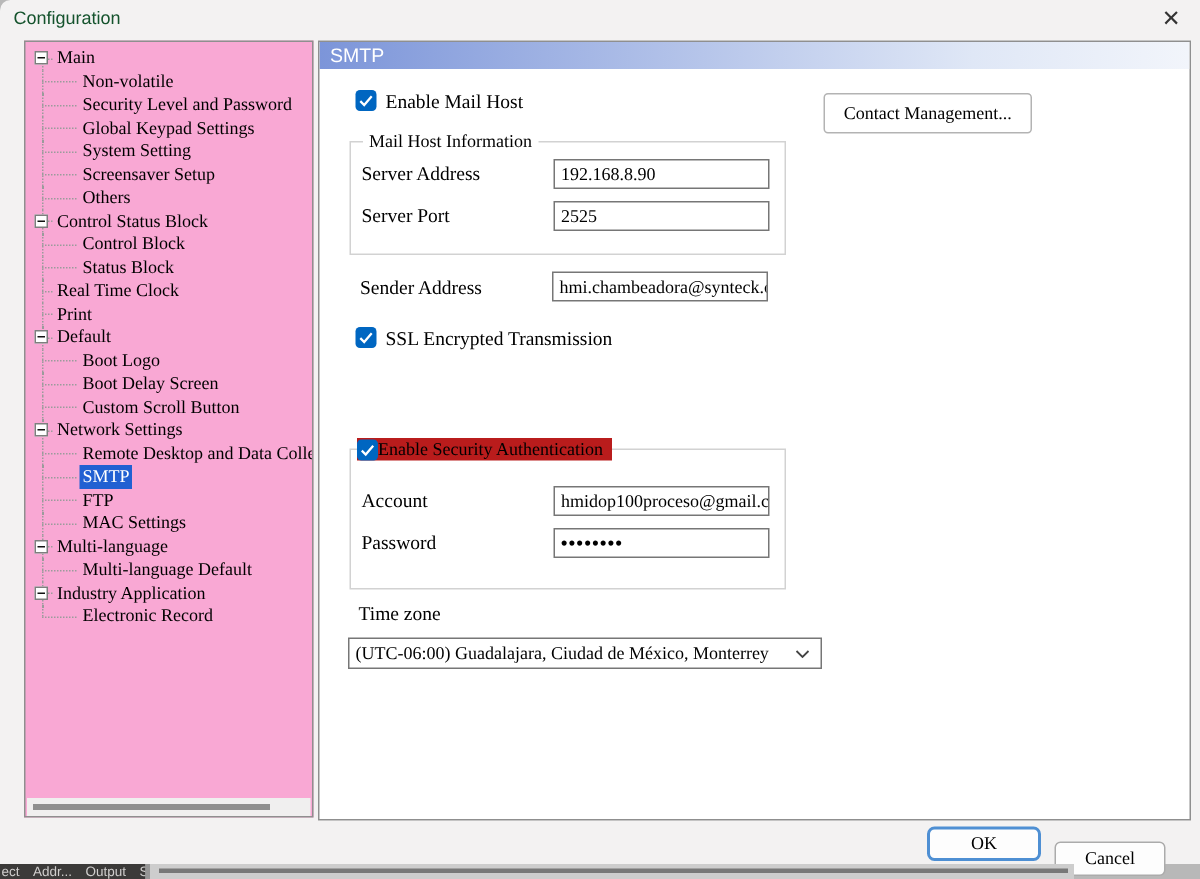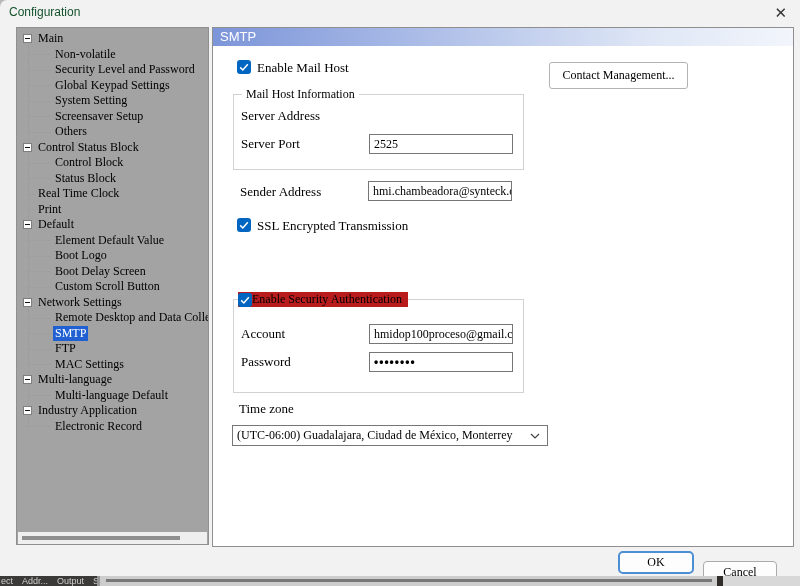--- a/index.html
+++ b/index.html
@@ -5,21 +5,21 @@
   html,body{margin:0;padding:0;}
   .screen{position:relative;width:800px;height:586px;background:#b8b8b8;overflow:hidden;
           font-family:"Liberation Serif",serif;font-size:12px;color:#000;}
   .dialog{position:absolute;left:0;top:0;width:800px;height:576px;background:#f3f2f2;
           border-top-left-radius:7px;}
   .titlebar-text{position:absolute;left:9px;top:5px;font-family:"Liberation Sans",sans-serif;
           font-size:12px;color:#14532d;}
   .close-x{position:absolute;right:13px;top:4px;font-family:"Liberation Sans",sans-serif;
           font-size:15px;color:#333;cursor:pointer;line-height:18px;}
   
-  .tree-panel{position:absolute;left:16px;top:27px;width:191px;height:516px;background:#a3a3a3;
+  .tree-panel{position:absolute;left:16px;top:27px;width:191px;height:516px;background:#f9a8d4;
           border:1px solid #8f8f8f;overflow:hidden;}
   .tree-items{position:absolute;left:0;top:3px;right:0;}
   .trow{position:relative;height:15.5px;white-space:nowrap;}
   .vline{position:absolute;left:11px;top:0;bottom:0;width:0;border-left:1px dotted #9b9b9b;}
   .vfirst{top:50%;}
   .vlast{bottom:50%;}
   .stub{position:absolute;top:50%;height:0;border-top:1px dotted #9b9b9b;}
   .s0{left:11px;width:7px;}
   .s1{left:11px;width:23px;}
   .expander{position:absolute;left:6px;top:3px;width:9px;height:9px;border:1px solid #7e7e7e;
@@ -61,21 +61,21 @@
           border:1px solid #767676;background:#fff;font-size:12px;display:flex;
           align-items:center;padding:0 22px 0 4px;white-space:nowrap;overflow:hidden;}
   .combo-arrow{position:absolute;right:7px;top:7px;}
   
   .btn{position:absolute;height:23px;background:#fdfdfd;border-radius:4px;
           font-family:"Liberation Serif",serif;font-size:12px;display:flex;
           align-items:center;justify-content:center;box-sizing:border-box;}
   .btn-ok{left:618px;top:551px;width:76px;border:2px solid #4e8fd3;border-radius:5px;}
   .btn-cancel{left:703px;top:561px;width:74px;border:1px solid #ababab;}
   
-  .strip{position:absolute;left:0;bottom:0;width:800px;height:10px;background:#cdcdcd;overflow:hidden;}
+  .strip{position:absolute;left:0;bottom:0;width:716px;height:10px;background:#cdcdcd;overflow:hidden;}
   .strip-tabs{position:absolute;left:0;top:0;width:97px;height:10px;background:#3b3a39;
           color:#d0cecd;font-family:"Liberation Sans",sans-serif;font-size:9px;
           line-height:11px;display:flex;gap:9px;padding-left:1px;overflow:hidden;
           box-sizing:border-box;white-space:nowrap;}
   .strip-sep{position:absolute;left:97px;top:0;width:3px;height:10px;background:#969696;}
   .strip-thumb{position:absolute;left:106px;top:3px;width:606px;height:3px;background:#787878;}
   .strip-bar{position:absolute;left:717px;top:0;width:6px;height:10px;background:#2e2d2c;}
   .strip-right{position:absolute;left:723px;top:0;right:0;height:10px;background:#d8d8d8;}
 </style>
 </head>
@@ -153,25 +153,20 @@
           </div>
           <div class="trow">
             <span class="vline"></span>
             <span class="stub s0"></span>
             <span class="expander"></span>
             <span class="tlabel l0">Default</span>
           </div>
           <div class="trow">
             <span class="vline"></span>
             <span class="stub s1"></span>
-            <span class="tlabel l1">Element Default Value</span>
-          </div>
-          <div class="trow">
-            <span class="vline"></span>
-            <span class="stub s1"></span>
             <span class="tlabel l1">Boot Logo</span>
           </div>
           <div class="trow">
             <span class="vline"></span>
             <span class="stub s1"></span>
             <span class="tlabel l1">Boot Delay Screen</span>
           </div>
           <div class="trow">
             <span class="vline"></span>
             <span class="stub s1"></span>
@@ -239,20 +234,21 @@
             <polyline points="2.2,6.4 4.8,9 9.8,3.2" fill="none" stroke="#fff" stroke-width="1.5"></polyline>
           </svg>
       </span>
       <span class="lbl" style="left:44px;top:33px">Enable Mail Host</span>
 
       <button class="btn-contact">Contact Management...</button>
 
       <div class="group g1">
         <span class="gtitle">Mail Host Information</span>
         <span class="lbl" style="left:7px;top:14px">Server Address</span>
+        <div class="tb" style="left:135px;top:11px;width:144px">192.168.8.90</div>
         <span class="lbl" style="left:7px;top:42px">Server Port</span>
         <div class="tb" style="left:135px;top:39px;width:144px">2525</div>
       </div>
 
       <span class="lbl" style="left:27px;top:157px">Sender Address</span>
       <div class="tb" style="left:155px;top:153px;width:144px">hmi.chambeadora@synteck.org</div>
 
       <span class="cb" style="left:24px;top:190px">
         <svg width="12" height="12" viewBox="0 0 12 12">
             <polyline points="2.2,6.4 4.8,9 9.8,3.2" fill="none" stroke="#fff" stroke-width="1.5"></polyline>

